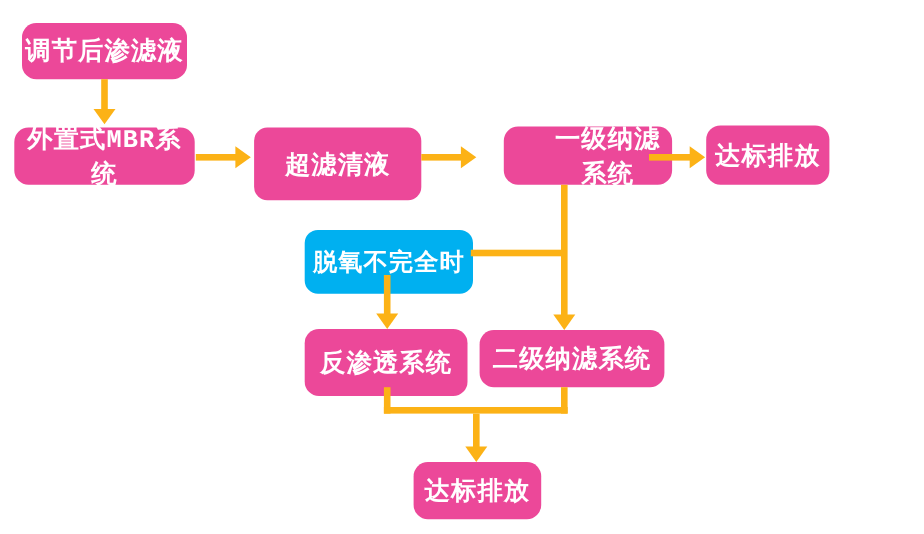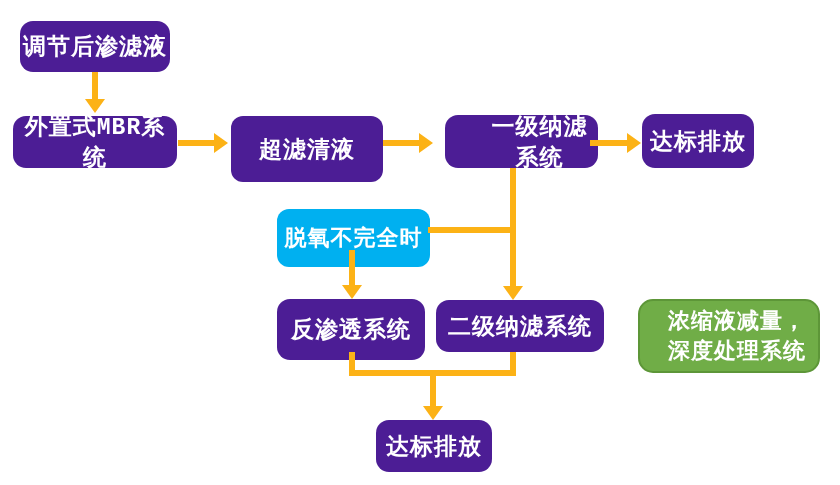--- a/index.html
+++ b/index.html
@@ -16,21 +16,21 @@
     display: flex;
     align-items: center;
     justify-content: center;
     color: #ffffff;
     font-weight: bold;
     font-size: 23px;
     letter-spacing: 1px;
     text-align: center;
     box-sizing: border-box;
   }
-  .node.blue   { background: #4c1d95; border-radius: 13px; }
+  .node.blue   { background: #ec4899; border-radius: 13px; }
   .node.cyan   { background: #00b0f0; border-radius: 12px; font-size: 22px; }
   .node.green  {
     background: #70ad47;
     border: 2px solid #5d9638;
     border-radius: 15px;
     font-size: 22px;
     line-height: 30px;
     justify-content: flex-start;
     padding-left: 28px;
     text-align: left;
@@ -55,36 +55,30 @@
 <body>
 
 <div id="canvas">
 
   <div class="node blue" style="left:20px; top:21px; width:150px; height:51px;">调节后渗滤液</div>
 
   <div class="node blue" style="left:13px; top:116px; width:164px; height:52px;font-family:Liberation Mono, monospace;">外置式MBR系统</div>
 
   <div class="node blue" style="left:231px; top:116px; width:152px; height:66px;border-radius:12px;">超滤清液</div>
 
-  <div class="node blue" style="left:445px; top:115px; width:153px; height:53px;padding-left:36px;">一级纳滤系统</div>
+  <div class="node blue" style="left:458px; top:115px; width:153px; height:53px;padding-left:36px;">一级纳滤系统</div>
 
   <div class="node blue" style="left:642px; top:114px; width:112px; height:54px;">达标排放</div>
 
   <div class="node cyan" style="left:277px; top:209px; width:153px; height:58px;">脱氧不完全时</div>
 
   <div class="node blue" style="left:277px; top:299px; width:148px; height:61px;font-family:Liberation Mono, monospace;">反渗透系统</div>
 
   <div class="node blue" style="left:436px; top:300px; width:168px; height:52px;">二级纳滤系统</div>
 
-  <div class="node green" style="left:638px; top:299px; width:182px; height:74px;">
-    <span class="lines">
-      <span>浓缩液减量，</span>
-      <span>深度处理系统</span>
-    </span>
-  </div>
 
   <div class="node blue" style="left:376px; top:420px; width:116px; height:52px;">达标排放</div>
 
   <div class="shaft" style="left:92px; top:72px; width:6px; height:28px;"></div>
   <div class="ah-down" style="left:85px; top:99px;"></div>
 
   <div class="shaft" style="left:178px; top:140px; width:37px; height:6px;"></div>
   <div class="ah-right" style="left:214px; top:133px;"></div>
 
   <div class="shaft" style="left:383px; top:140px; width:37px; height:6px;"></div>

